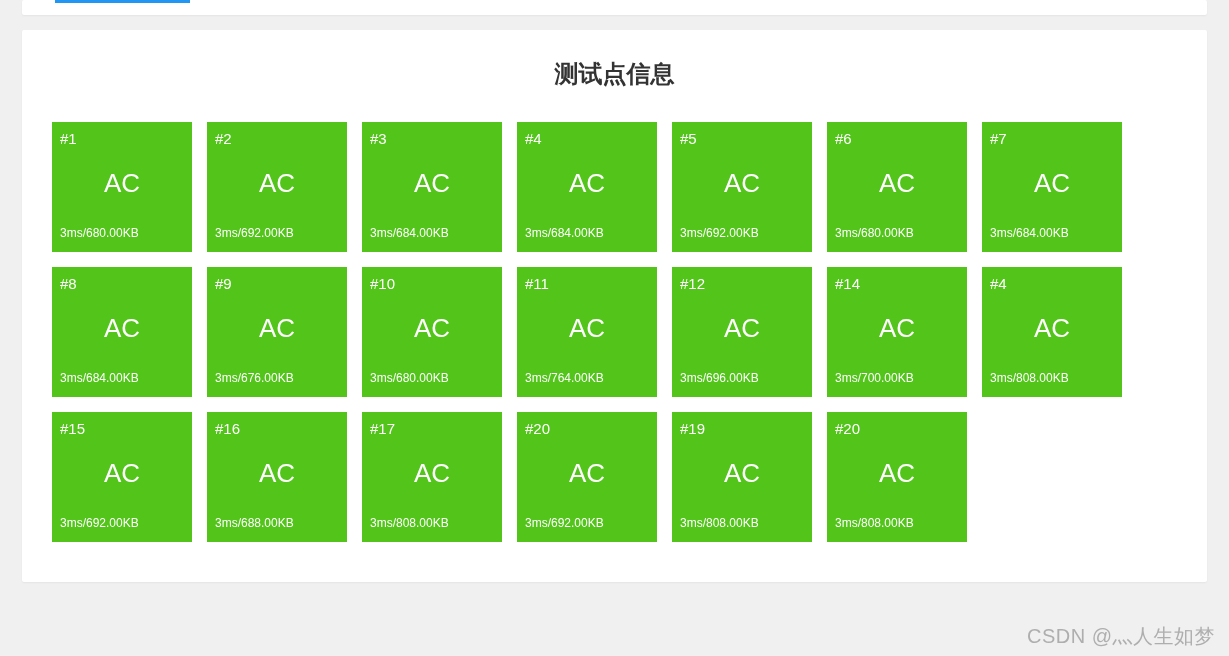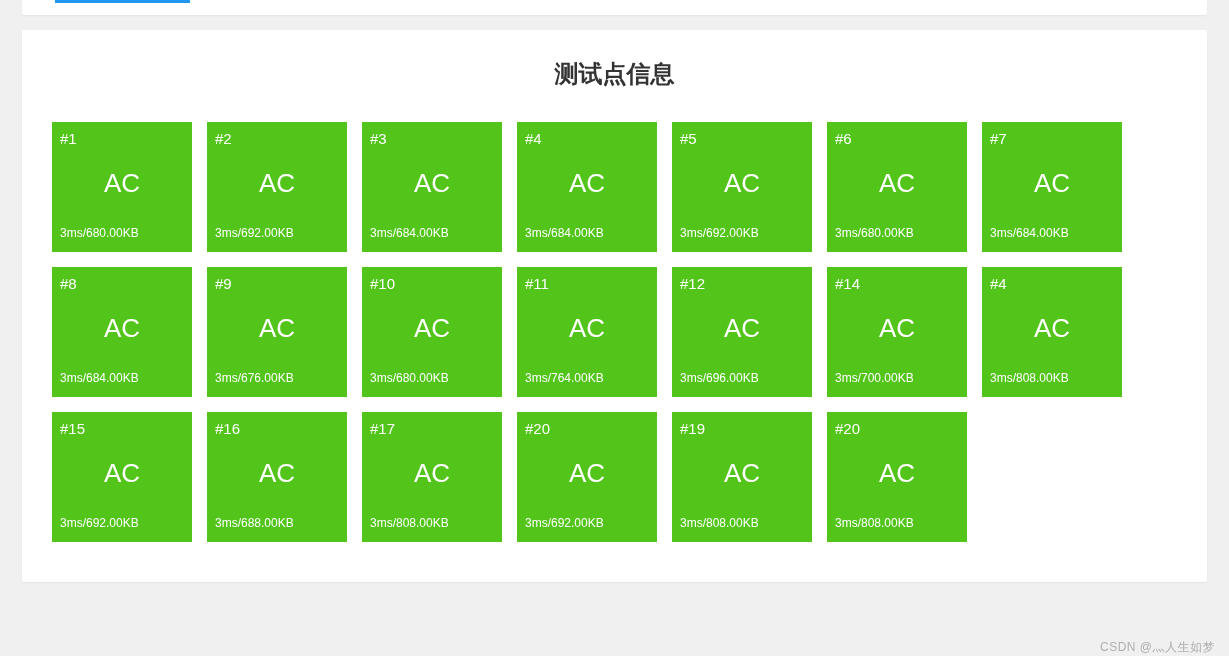--- a/index.html
+++ b/index.html
@@ -77,23 +77,23 @@
       margin-top: -6px;
     }
     .test-meta {
       font-size: 12px;
       font-weight: 500;
       text-align: left;
       white-space: nowrap;
     }
     .watermark {
       position: absolute;
-      bottom: 0;
+      bottom: 6px;
       right: 14px;
-      font-size: 12px;
+      font-size: 20px;
       color: rgba(120,120,120,0.55);
       letter-spacing: 0.5px;
     }
   </style>
 </head>
 <body>
 
 <div class="top-bar-wrapper">
   <div class="blue-indicator"></div>
 </div>

